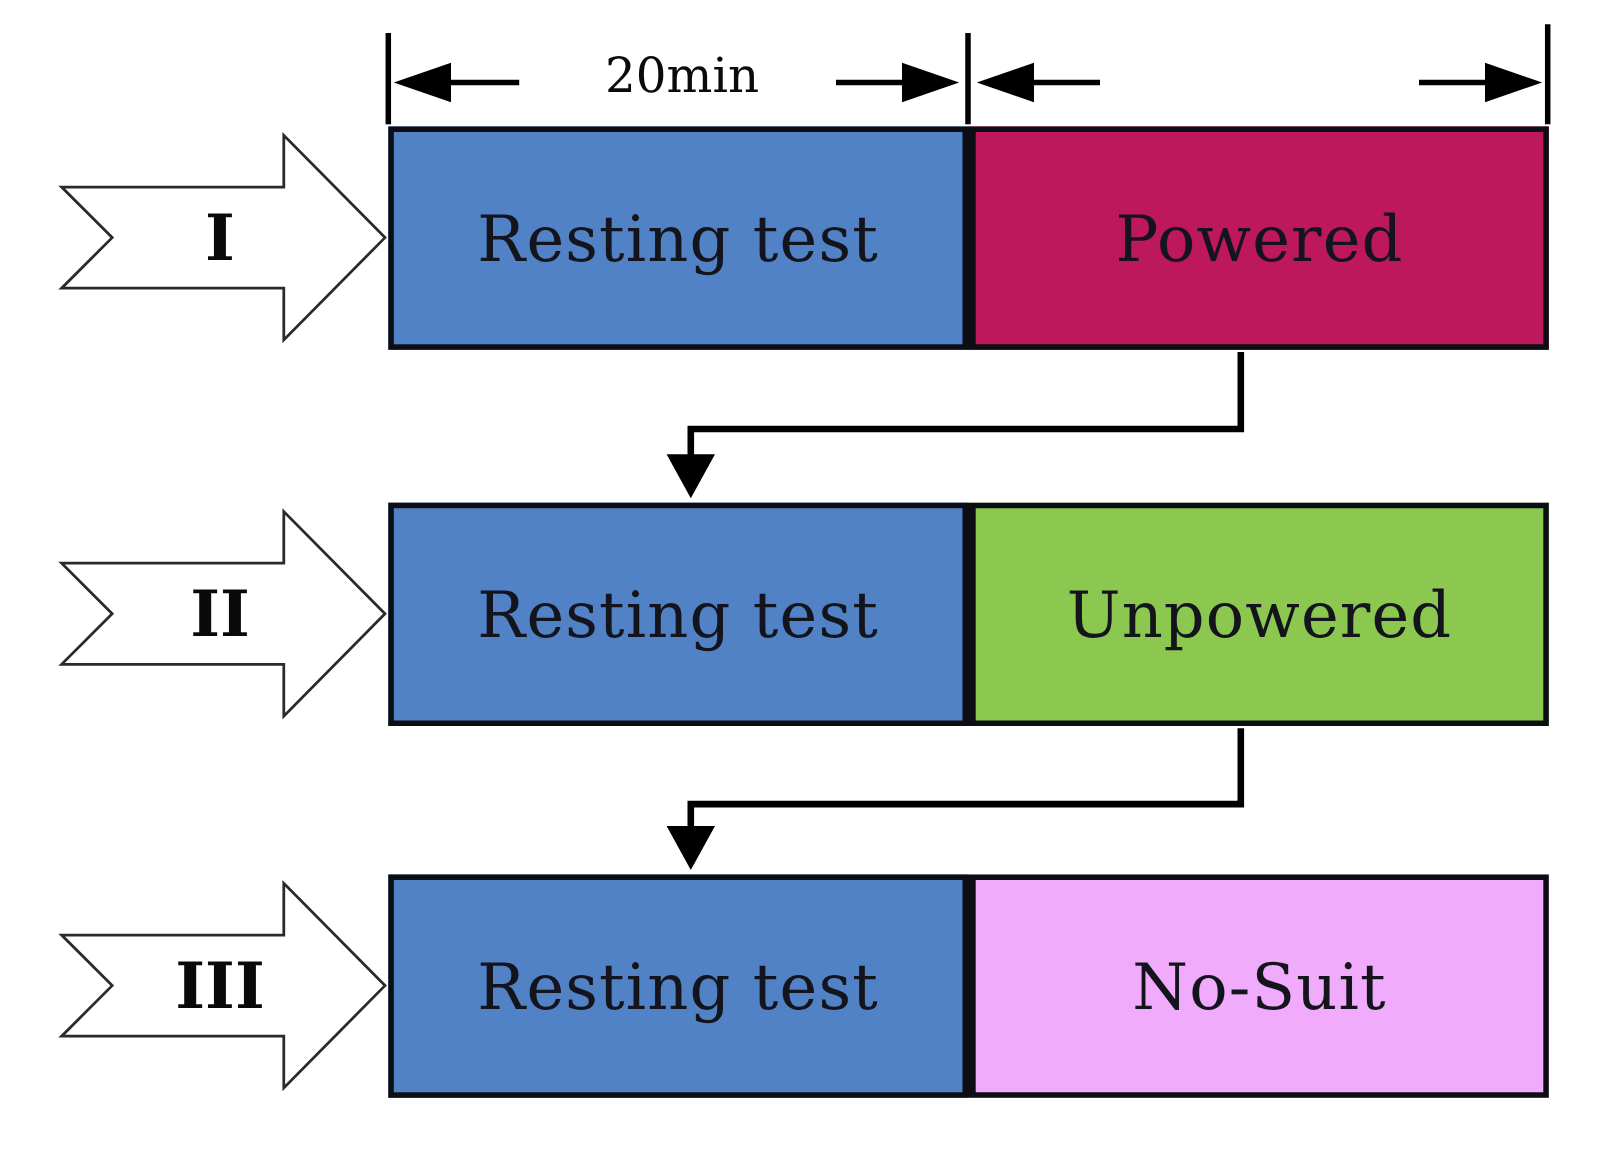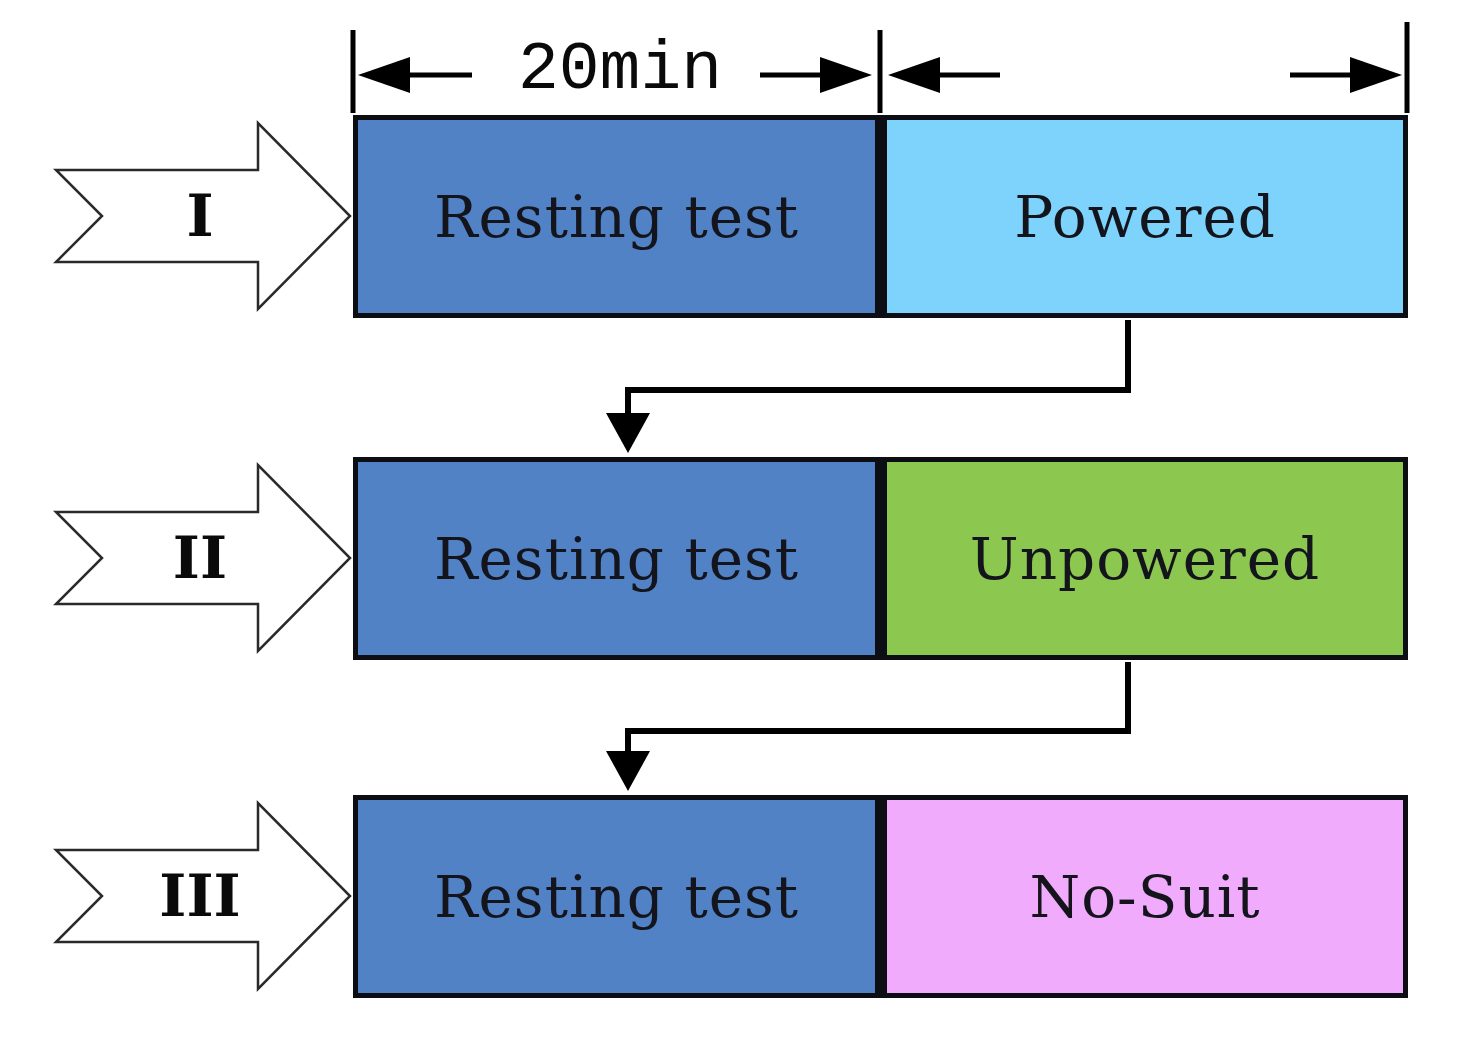--- a/index.html
+++ b/index.html
@@ -19,27 +19,27 @@
     box-sizing:border-box;
     border:5px solid #0d0d14;
     display:flex;align-items:center;justify-content:center;
     font-size:58px;color:#14141c;
     letter-spacing:1px;
     white-space:nowrap;
   }
   .seg.left{width:527px;}
   .seg.right{width:528px;border-left-width:7px;}
   .c-blue{background:#5282C6;}
-  .c-orange{background:#7dd3fc;}
+  .c-orange{background:#be185d;}
   .c-green{background:#8CC750;}
   .c-pink{background:#f0abfc;}
   .dim-label{
     position:absolute;top:38px;height:62px;width:260px;
     display:flex;align-items:center;justify-content:center;
-    font-size:68px;color:#0a0a0a;font-family:Liberation Mono, monospace;
+    font-size:44px;color:#0a0a0a;
   }
   .phase-label{
     position:absolute;left:120px;width:160px;height:76px;
     display:flex;align-items:center;justify-content:center;
     font-size:58px;font-weight:bold;color:#0a0a0a;
   }
 </style>
 </head>
 <body>
 

